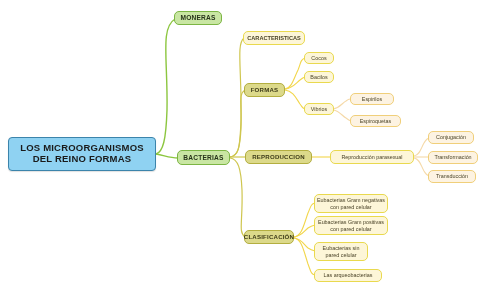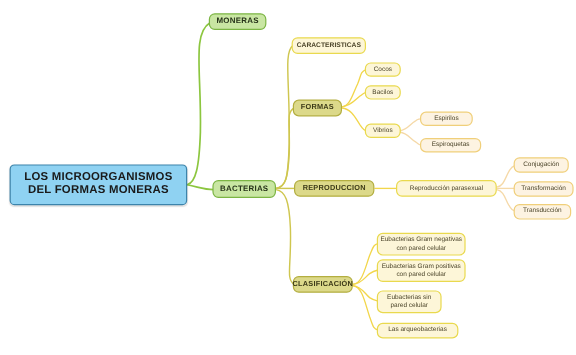--- a/index.html
+++ b/index.html
@@ -98,21 +98,21 @@
     <path d="M414,156 C420,155 421,148 424,143 C426,140 426,139 429,138" fill="none" stroke="#f5d9a8" stroke-width="1.1"></path>
     <path d="M414,157 C420,157 422,157 426,157 C428,157 428,157 430,157" fill="none" stroke="#f5d9a8" stroke-width="1.1"></path>
     <path d="M414,158 C420,159 421,166 424,171 C426,174 426,175 429,176" fill="none" stroke="#f5d9a8" stroke-width="1.1"></path>
 
     <path d="M294,237 C302,236 304,224 308,213 C311,206 311,204 315,203" fill="none" stroke="#f2d64b" stroke-width="1.1"></path>
     <path d="M294,237 C302,236 304,231 308,228 C311,226 311,226 315,225" fill="none" stroke="#f2d64b" stroke-width="1.1"></path>
     <path d="M294,238 C302,239 304,245 308,248 C311,250 311,250 315,251" fill="none" stroke="#f2d64b" stroke-width="1.1"></path>
     <path d="M294,238 C302,239 304,252 308,264 C311,272 311,274 315,275" fill="none" stroke="#f2d64b" stroke-width="1.1"></path>
   </svg>
 
-  <div class="node n-root" style="left:8px;top:137px;width:148px;height:34px;">LOS MICROORGANISMOS DEL FORMAS MONERAS</div>
+  <div class="node n-root" style="left:8px;top:137px;width:148px;height:34px;">LOS MICROORGANISMOS DEL REINO FORMAS</div>
 
   <div class="node n-green" style="left:174px;top:11px;width:48px;height:14px;">MONERAS</div>
 
   <div class="node n-green" style="left:177px;top:150px;width:53px;height:15px;">BACTERIAS</div>
 
   <div class="node n-pale" style="left:243px;top:31px;width:62px;height:14px;font-weight:bold;font-size:5.6px;">CARACTERISTICAS</div>
 
   <div class="node n-olive" style="left:244px;top:83px;width:41px;height:14px;">FORMAS</div>
 
   <div class="node n-olive" style="left:245px;top:150px;width:67px;height:14px;">REPRODUCCION</div>

